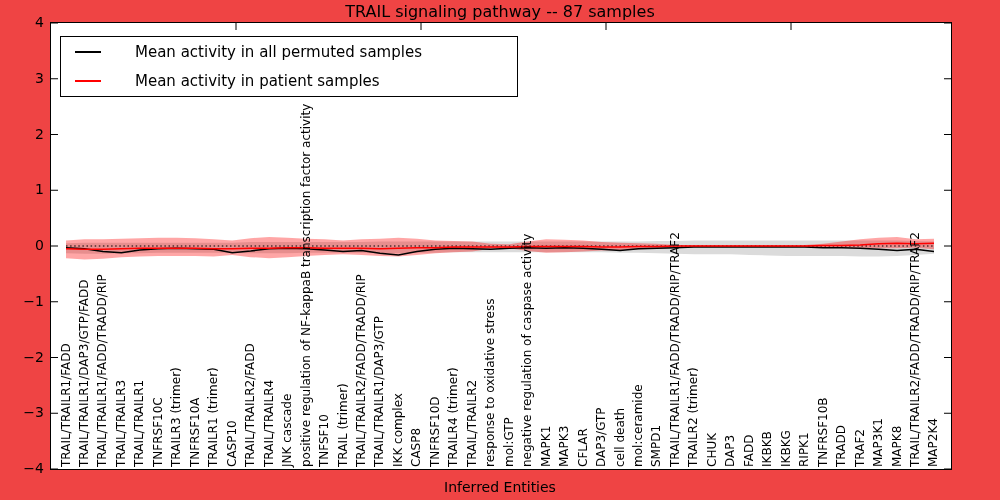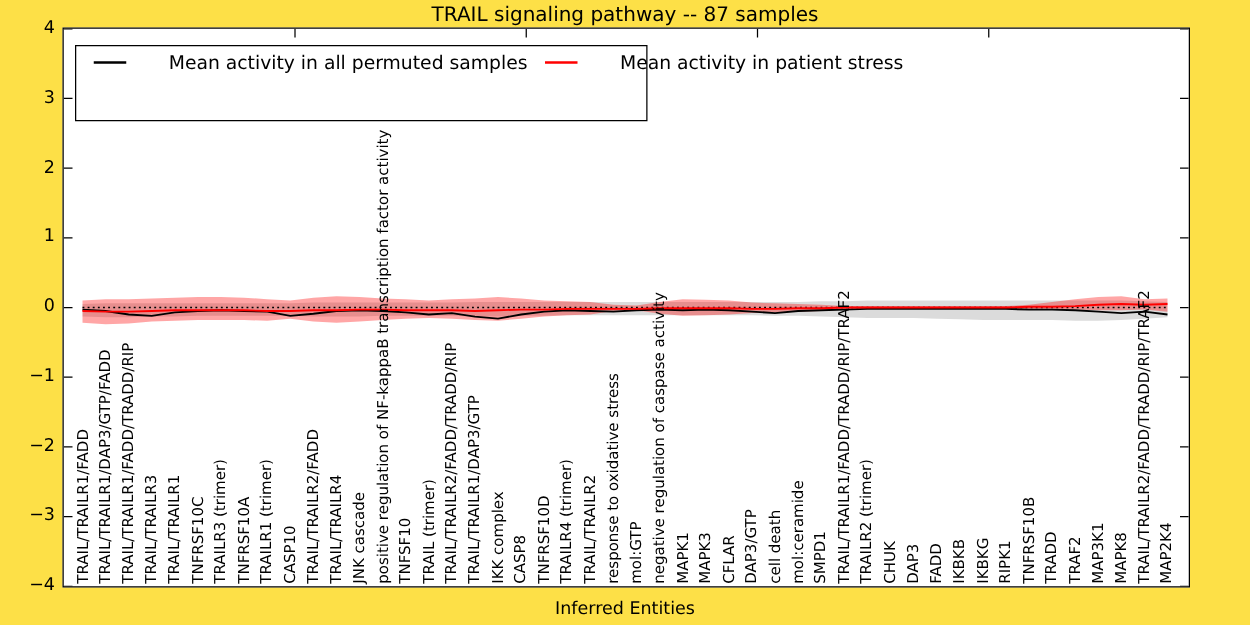--- a/index.html
+++ b/index.html
@@ -1,17 +1,17 @@
 <!DOCTYPE html>
 <html><head>
 <meta charset="utf-8">
 <style>
   html,body{margin:0;padding:0;background:#ffffff;}
   .figure{
-    position:relative;width:1000px;height:500px;background:#fde047;
+    position:relative;width:1000px;height:500px;background:#ef4444;
     font-family:"DejaVu Sans","Liberation Sans",sans-serif;color:#000;
     overflow:hidden;
   }
   .title{
     position:absolute;left:50px;top:2px;width:900px;text-align:center;
     font-size:16px;color:#000;
   }
   .plot{
     position:absolute;left:50px;top:22px;width:900px;height:446px;
     border:1px solid #000;box-sizing:content-box;background:#fff;
@@ -29,21 +29,21 @@
     position:absolute;left:0;width:44px;text-align:right;font-size:14px;
     line-height:16px;height:16px;
   }
   .cat{
     position:absolute;bottom:2px;white-space:nowrap;font-size:12px;line-height:13px;
     transform:rotate(-90deg);transform-origin:0 100%;color:#000;
   }
   .legend{
     position:absolute;left:60px;top:36px;width:456px;height:59px;
     border:1px solid #000;background:#fff;z-index:5;
-    display:flex;flex-direction:row;justify-content:space-evenly;
+    display:flex;flex-direction:column;justify-content:space-evenly;
     padding:0;
   }
   .legend-row{display:flex;align-items:center;height:26px;}
   .legend-swatch{width:26px;height:2px;margin-left:14px;flex:none;}
   .legend-label{margin-left:34px;font-size:15px;white-space:nowrap;}
 </style>
 </head>
 <body>
 
 <div class="figure">
@@ -130,21 +130,21 @@
       <div class="cat" style="left: 889.496px;">MAP2K4</div>
     </div>
 
   <div class="legend">
     <div class="legend-row">
       <div class="legend-swatch" id="sw0" style="background: rgb(0, 0, 0);"></div>
       <div class="legend-label">Mean activity in all permuted samples</div>
     </div>
     <div class="legend-row">
       <div class="legend-swatch" id="sw1" style="background: rgb(255, 0, 0);"></div>
-      <div class="legend-label">Mean activity in patient stress</div>
+      <div class="legend-label">Mean activity in patient samples</div>
     </div>
   </div>
 
   <div class="xlab">Inferred Entities</div>
   <div id="yticks">
       <div class="ytick" style="top: 14px;">4</div>
       <div class="ytick" style="top: 69.75px;">3</div>
       <div class="ytick" style="top: 125.5px;">2</div>
       <div class="ytick" style="top: 181.25px;">1</div>
       <div class="ytick" style="top: 237px;">0</div>

